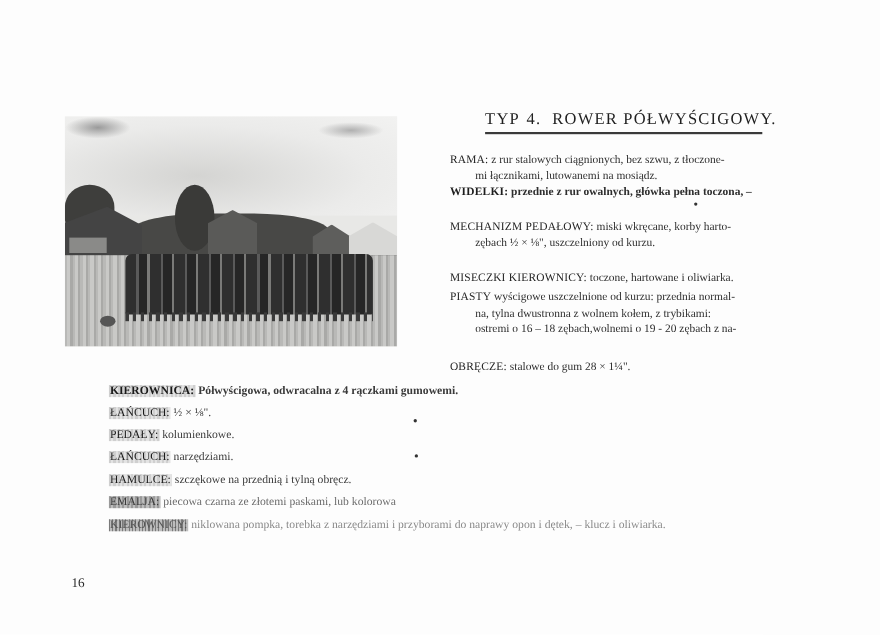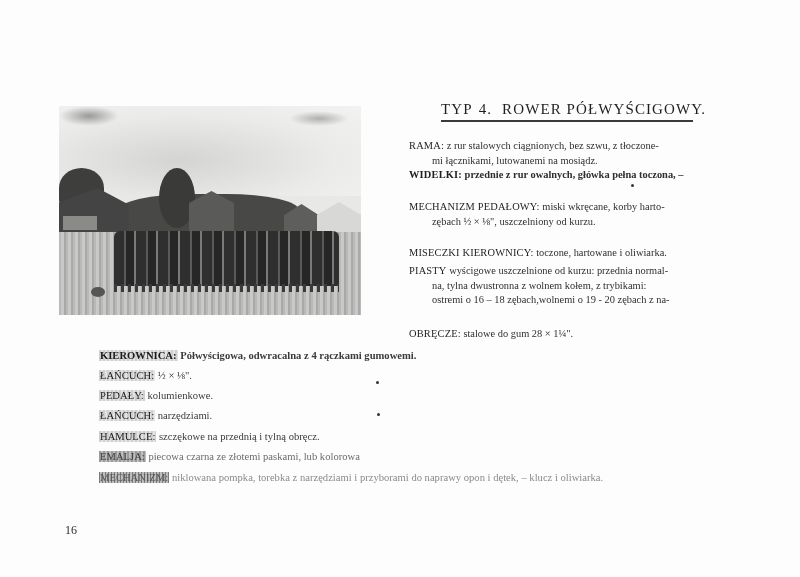--- a/index.html
+++ b/index.html
@@ -129,21 +129,21 @@
   <div class="item" style="top:410px;">
     <span class="label">ŁAŃCUCH:</span><span> narzędziami.</span>
   </div>
   <div class="item faded" style="top:451px;">
     <span class="label">EMALJA:</span><span> piecowa czarna ze złotemi paskami, lub kolorowa</span>
   </div>
   <div class="item" style="top:431px;">
     <span class="label">HAMULCE:</span><span> szczękowe na przednią i tylną obręcz.</span>
   </div>
   <div class="item faded2" style="top:472px;">
-    <span class="label">MECHANIZM:</span><span> niklowana pompka, torebka z narzędziami i przyborami do naprawy opon i dętek, – klucz i oliwiarka.</span>
+    <span class="label">KIEROWNICY:</span><span> niklowana pompka, torebka z narzędziami i przyborami do naprawy opon i dętek, – klucz i oliwiarka.</span>
   </div>
 
   <div class="dot" style="left:631px; top:184px;"></div>
   <div class="dot" style="left:376px; top:381px;"></div>
   <div class="dot" style="left:377px; top:413px;"></div>
 
   <div class="page-number">16</div>
 </div>
 
 </body></html>

